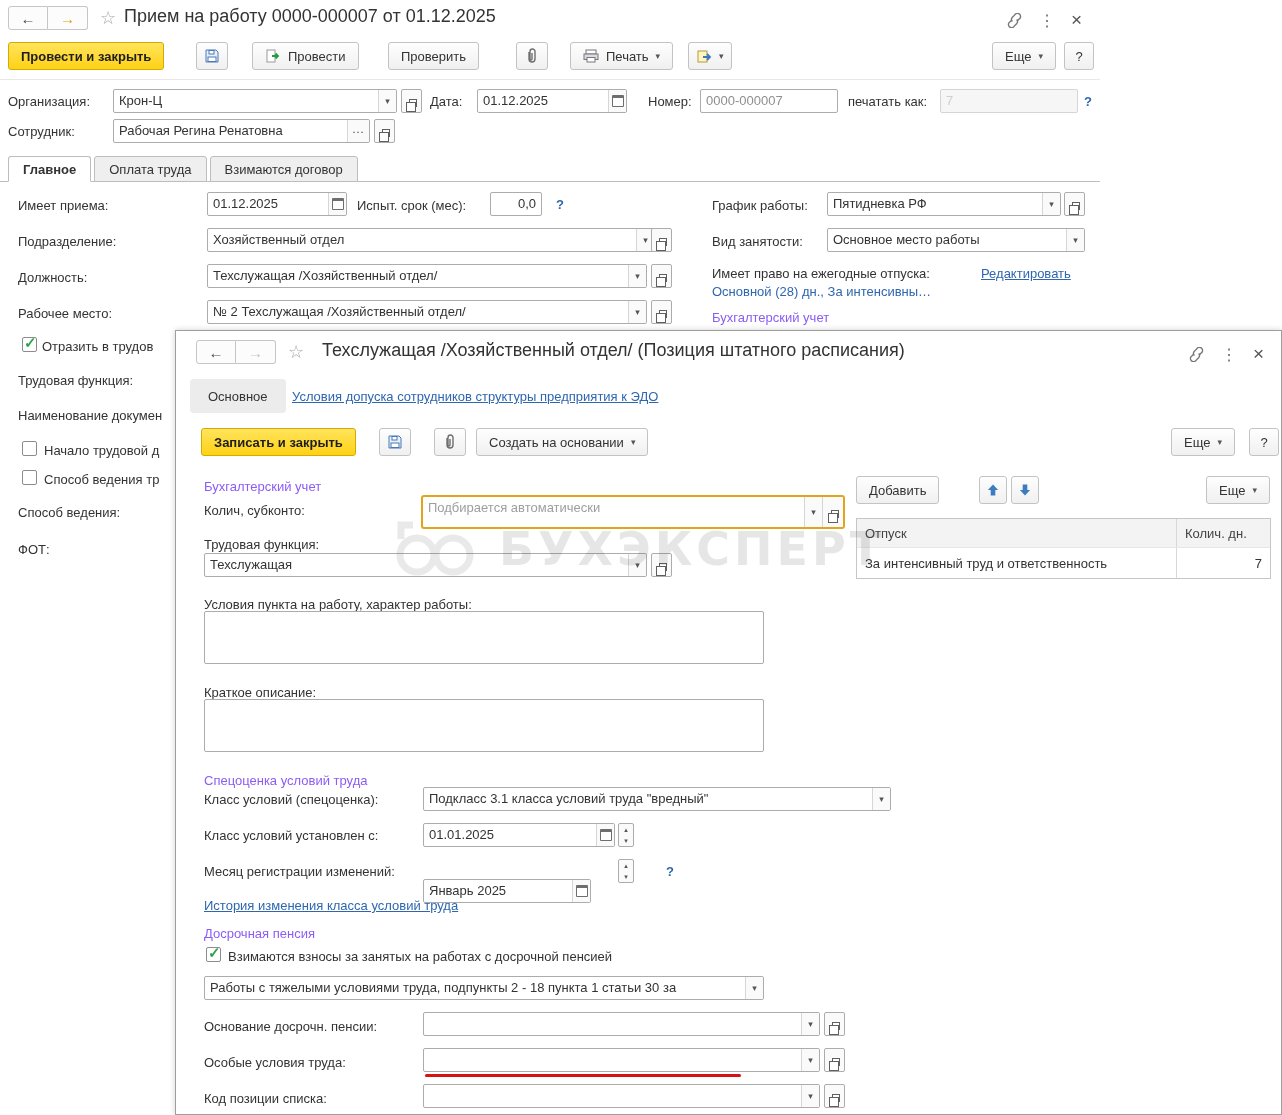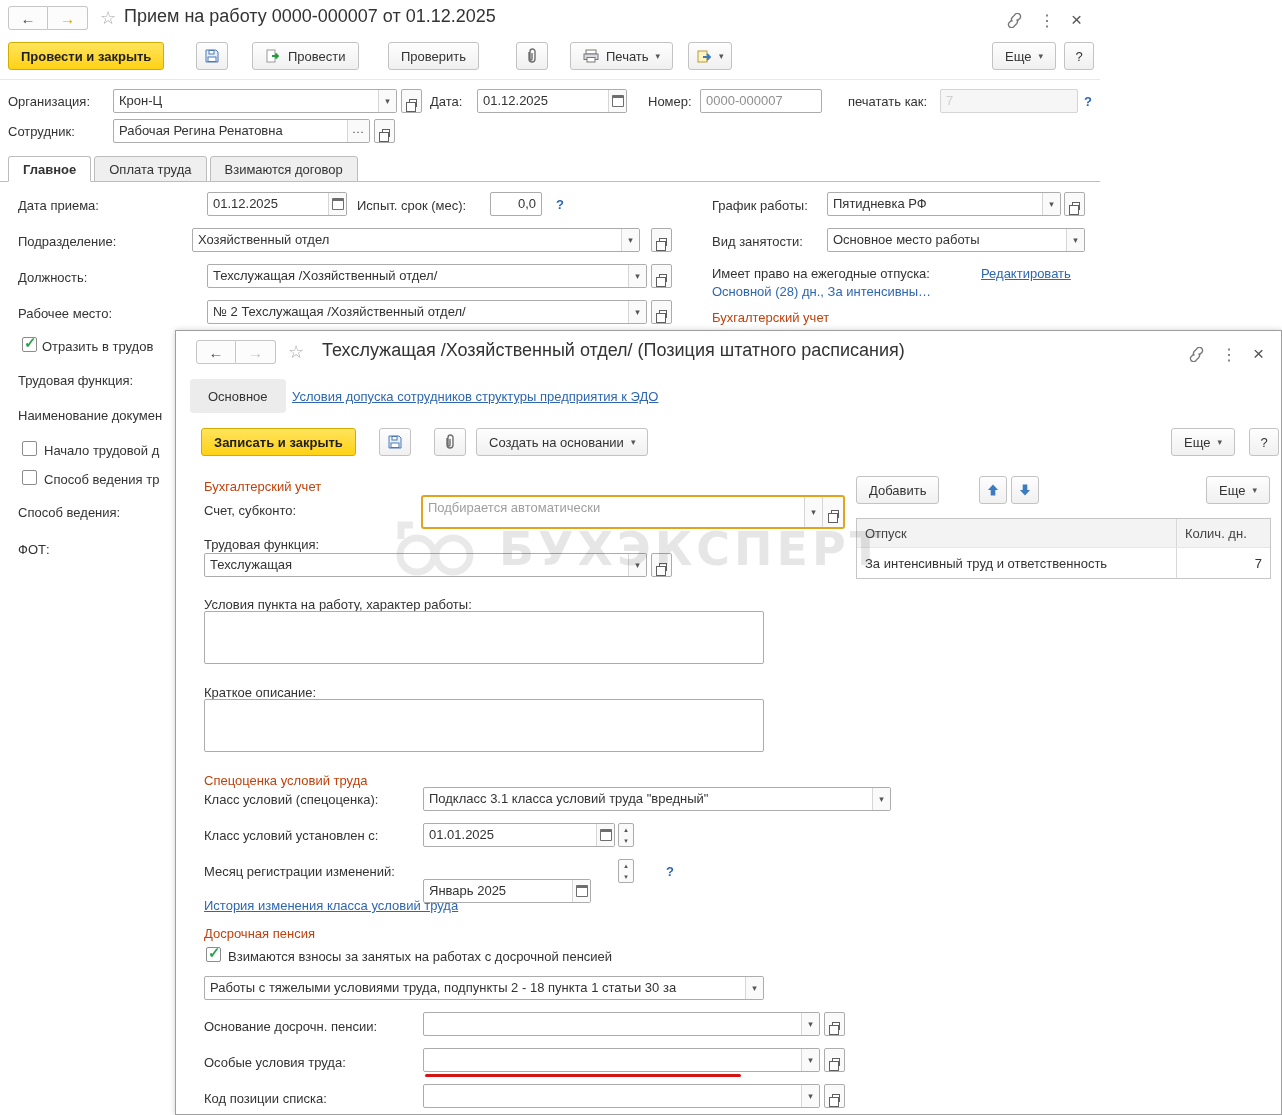--- a/index.html
+++ b/index.html
@@ -35,21 +35,21 @@
   .focus-gold{border:2px solid #E2A41C;border-radius:3px;height:34px}
   .openbtn{position:absolute;width:21px;height:24px;border:1px solid #ACACAC;border-radius:2px;background:#FAFAFA;display:flex;align-items:center;justify-content:center;cursor:pointer}
   .sq{position:relative;width:8px;height:8px;border:1px solid #5F5F5F;background:#fff;display:inline-block;margin-left:3px;margin-top:3px}
   .sq::after{content:"";position:absolute;left:-4px;top:2px;width:8px;height:8px;border:1px solid #5F5F5F;background:#fff}
   .cal{width:12px;height:12px;border:1px solid #6E6E6E;border-top-width:3px;border-radius:1px;background:#fff}
   .spin{position:absolute;width:16px;height:24px;border:1px solid #ACACAC;border-radius:2px;background:#FAFAFA;display:flex;flex-direction:column;cursor:pointer}
   .spin span{flex:1;display:flex;align-items:center;justify-content:center;font-size:7px;color:#555;line-height:1}
   .hint{position:absolute;color:#2E66B0;font-weight:700;cursor:pointer}
   .link{color:#2E66B0;text-decoration:underline;cursor:pointer;white-space:nowrap}
   .bluetext{color:#2E66B0;white-space:nowrap}
-  .sect{position:absolute;color:#c2410c;white-space:nowrap}
+  .sect{position:absolute;color:#8b5cf6;white-space:nowrap}
   .cb{position:absolute;width:15px;height:15px;border:1px solid #8C8C8C;border-radius:2px;background:#fff;cursor:pointer}
   .cb.checked::after{content:"✓";position:absolute;left:1px;top:-4px;font-size:15px;font-weight:700;color:#2BA24C}
   .tarea{position:absolute;border:1px solid #ACACAC;border-radius:2px;background:#fff}
   .hline{position:absolute;border-top:1px solid #E8E8E8}
   
   .tabs{position:absolute;display:flex;z-index:3}
   .tab{height:26px;padding:0 14px;display:flex;align-items:center;border:1px solid #BDBDBD;background:#EFEFEF;margin-right:3px;border-radius:3px 3px 0 0;cursor:pointer}
   .tab.active{background:#fff;border-bottom:1px solid #fff;font-weight:700}
   .tabline{position:absolute;border-top:1px solid #BDBDBD;z-index:2}
   
@@ -156,21 +156,21 @@
 
     <div class="lbl" style="left:430px;top:94px">Дата:</div>
     <div class="field" style="left:477px;top:89px;width:150px">
       <span class="txt">01.12.2025</span>
       <span class="fbtn">
           <span class="cal"></span>
         </span>
     </div>
 
     <div class="lbl" style="left:648px;top:94px">Номер:</div>
-    <div class="field" style="left:700px;top:89px;width:122px">
+    <div class="field" style="left:700px;top:89px;width:138px">
       <span class="txt gray">0000-000007</span>
     </div>
 
     <div class="lbl" style="left:848px;top:94px">печатать как:</div>
     <div class="field disabled" style="left:940px;top:89px;width:138px">
       <span class="txt" style="color:#CFCFCF">7</span>
     </div>
     <div class="hint" style="left:1084px;top:94px">?</div>
 
     <div class="lbl" style="left:8px;top:124px">Сотрудник:</div>
@@ -190,21 +190,21 @@
         </div>
       <div class="tab">
           <span>Оплата труда</span>
         </div>
       <div class="tab">
           <span>Взимаются договор</span>
         </div>
     </div>
     <div class="tabline" style="left:0;top:181px;width:1100px"></div>
 
-    <div class="lbl" style="left:18px;top:198px">Дата приема:</div>
+    <div class="lbl" style="left:18px;top:198px">Имеет приема:</div>
     <div class="field" style="left:207px;top:192px;width:140px">
       <span class="txt">01.12.2025</span>
       <span class="fbtn">
           <span class="cal"></span>
         </span>
     </div>
     <div class="lbl" style="left:357px;top:198px">Испыт. срок (мес):</div>
     <div class="field" style="left:490px;top:192px;width:52px">
       <span class="txt right">0,0</span>
     </div>
@@ -215,21 +215,21 @@
       <span class="txt">Пятидневка РФ</span>
       <span class="fbtn">
           <span class="caret">▾</span>
         </span>
     </div>
     <div class="openbtn" style="left:1064px;top:192px">
         <span class="sq"></span>
       </div>
 
     <div class="lbl" style="left:18px;top:234px">Подразделение:</div>
-    <div class="field" style="left:192px;top:228px;width:448px">
+    <div class="field" style="left:207px;top:228px;width:448px">
       <span class="txt">Хозяйственный отдел</span>
       <span class="fbtn">
           <span class="caret">▾</span>
         </span>
     </div>
     <div class="openbtn" style="left:651px;top:228px">
         <span class="sq"></span>
       </div>
 
     <div class="lbl" style="left:712px;top:234px">Вид занятости:</div>
@@ -327,21 +327,21 @@
     <div class="btn" style="left:995px;top:97px">
       <span>Еще</span>
       <span class="caret">▾</span>
     </div>
     <div class="btn iconbtn" style="left:1073px;top:97px;width:30px">
         <span>?</span>
       </div>
 
     <div class="sect" style="left:28px;top:148px">Бухгалтерский учет</div>
 
-    <div class="lbl" style="left:28px;top:172px">Счет, субконто:</div>
+    <div class="lbl" style="left:28px;top:172px">Колич, субконто:</div>
     <div class="field focus-gold" style="left:245px;top:164px;width:424px">
       <span class="txt placeholder">Подбирается автоматически</span>
       <span class="fbtn">
           <span class="caret">▾</span>
         </span>
       <span class="fbtn" style="width:21px">
           <span class="sq"></span>
         </span>
     </div>
 

